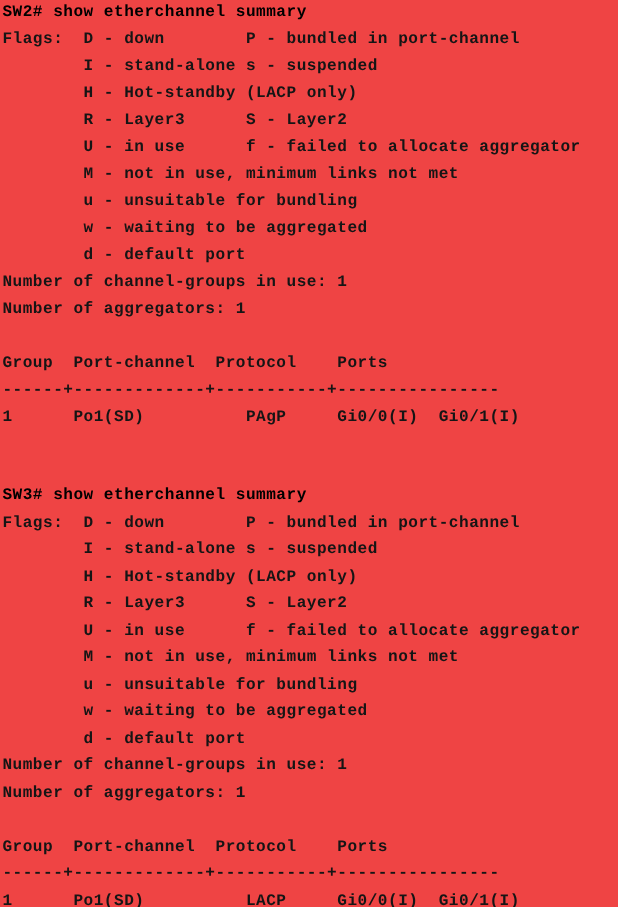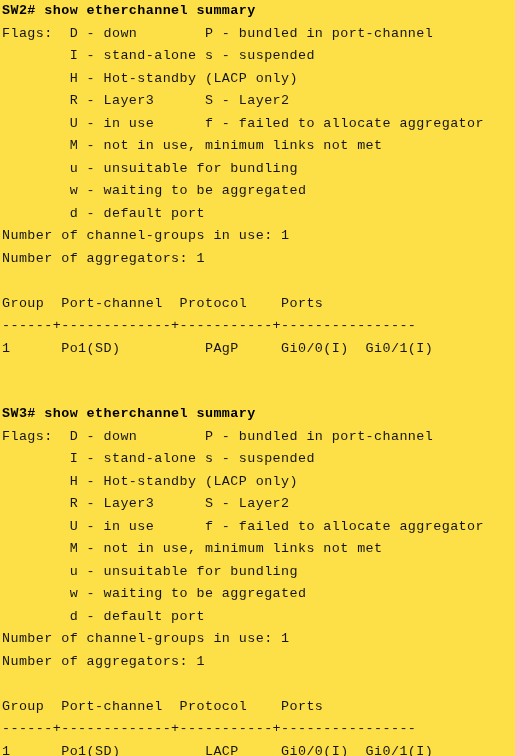--- a/index.html
+++ b/index.html
@@ -11,21 +11,21 @@
   body {
     width: 515px;
     height: 756px;
     overflow: hidden;
     font-family: "Liberation Mono", "DejaVu Sans Mono", monospace;
   }
   #terminal {
     position: relative;
     width: 515px;
     height: 756px;
-    background: #fde047;
+    background: #ef4444;
     padding: 0;
   }
   .block {
     position: absolute;
     left: 0;
     width: 515px;
   }
   #block-sw2 { top: 0px; }
   #block-sw3 { top: 403px; }
 
@@ -41,20 +41,21 @@
     font-weight: normal;
     -webkit-font-smoothing: none;
   }
   pre.cli .prompt-line {
     font-weight: bold;
     color: #000000;
   }
   .line {
     display: block;
     height: 22.5px;
+    font-weight: bold;
   }
 </style>
 </head>
 <body>
 
 <div id="terminal">
 
   <div class="block" id="block-sw2">
     <pre class="cli"><span class="line prompt-line">SW2# show etherchannel summary</span><span class="line">Flags:  D - down        P - bundled in port-channel</span><span class="line">        I - stand-alone s - suspended</span><span class="line">        H - Hot-standby (LACP only)</span><span class="line">        R - Layer3      S - Layer2</span><span class="line">        U - in use      f - failed to allocate aggregator</span><span class="line">        M - not in use, minimum links not met</span><span class="line">        u - unsuitable for bundling</span><span class="line">        w - waiting to be aggregated</span><span class="line">        d - default port</span><span class="line">Number of channel-groups in use: 1</span><span class="line">Number of aggregators: 1</span><span class="line"></span><span class="line">Group  Port-channel  Protocol    Ports</span><span class="line">------+-------------+-----------+----------------</span><span class="line">1      Po1(SD)          PAgP     Gi0/0(I)  Gi0/1(I)</span></pre>
   </div>

